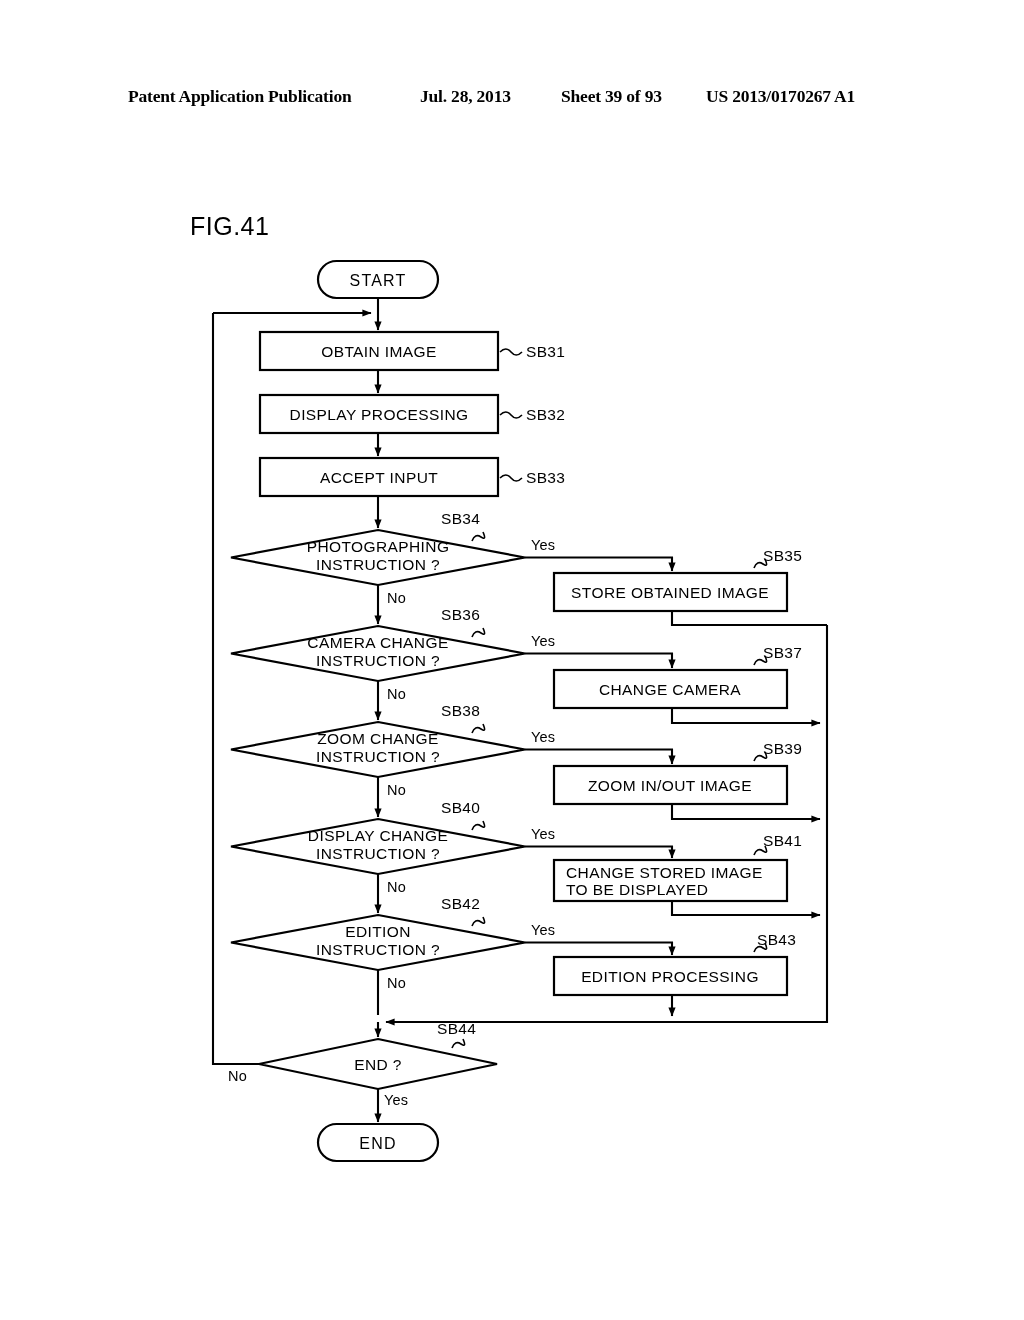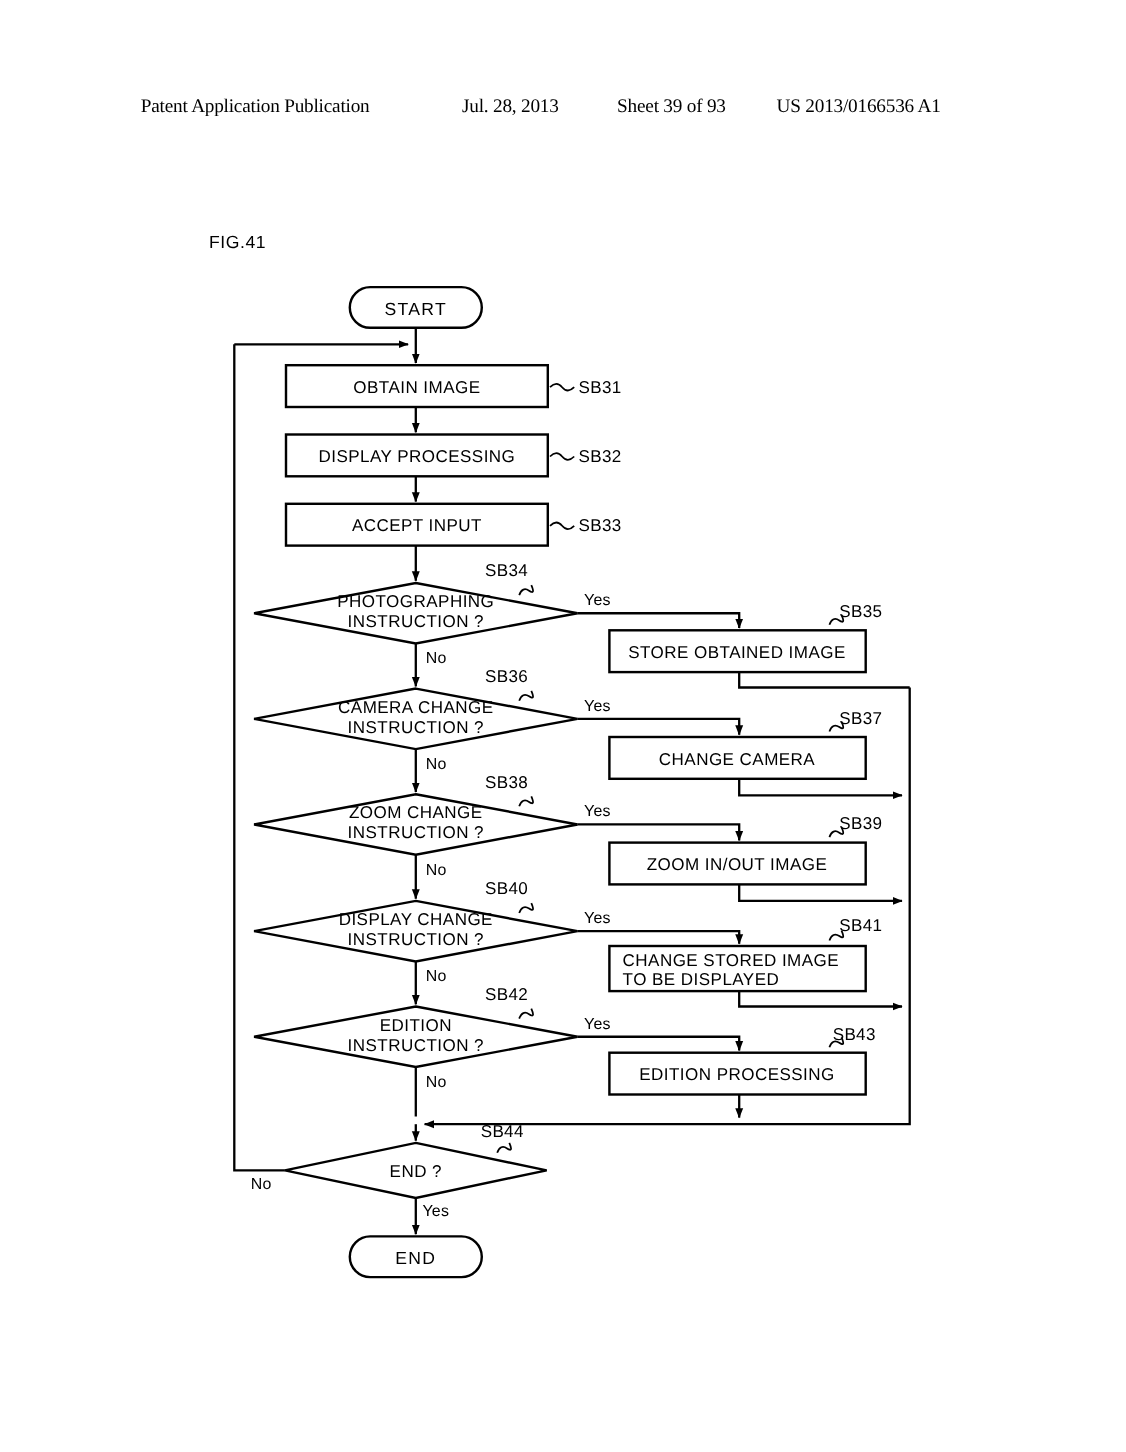--- a/index.html
+++ b/index.html
@@ -22,36 +22,36 @@
     height: 1320px;
     background: #ffffff;
   }
   .hdr {
     position: absolute;
     top: 86px;
     left: 0;
     width: 880px;
     height: 26px;
     font-family: "Liberation Serif", serif;
-    font-weight: normal;
+    font-weight: bold;
     font-size: 17.5px;
     letter-spacing: -0.2px;
     white-space: nowrap;
   }
   .hdr span { position: absolute; display: inline-block; }
   .hdr-title { left: 128px; }
   .hdr-date  { left: 420px; }
   .hdr-sheet { left: 561px; }
   .hdr-pub   { left: 706px; }
 
   .figlabel {
     position: absolute;
     left: 190px;
     top: 212px;
-    font-size: 16px;
+    font-size: 25px;
     letter-spacing: 0.5px;
     font-family: "Liberation Sans", sans-serif;
   }
   svg.flow {
     position: absolute;
     left: 0;
     top: 0;
     width: 1024px;
     height: 1320px;
   }
@@ -69,21 +69,21 @@
 </style>
 </head>
 <body>
 
 <div id="page">
 
   <div class="hdr">
     <span class="hdr-title">Patent Application Publication</span>
     <span class="hdr-date">Jul. 28, 2013</span>
     <span class="hdr-sheet">Sheet 39 of 93</span>
-    <span class="hdr-pub">US 2013/0166536 A1</span>
+    <span class="hdr-pub">US 2013/0170267 A1</span>
   </div>
 
   <div class="figlabel">FIG.41</div>
 
   <svg class="flow" viewBox="0 0 1024 1320">
     <defs>
       <marker id="ar" markerWidth="10" markerHeight="10" refX="8.6" refY="4" orient="auto" markerUnits="userSpaceOnUse">
         <path d="M0,0.4 L9.2,4 L0,7.6 z" fill="#000"></path>
       </marker>
     </defs>

